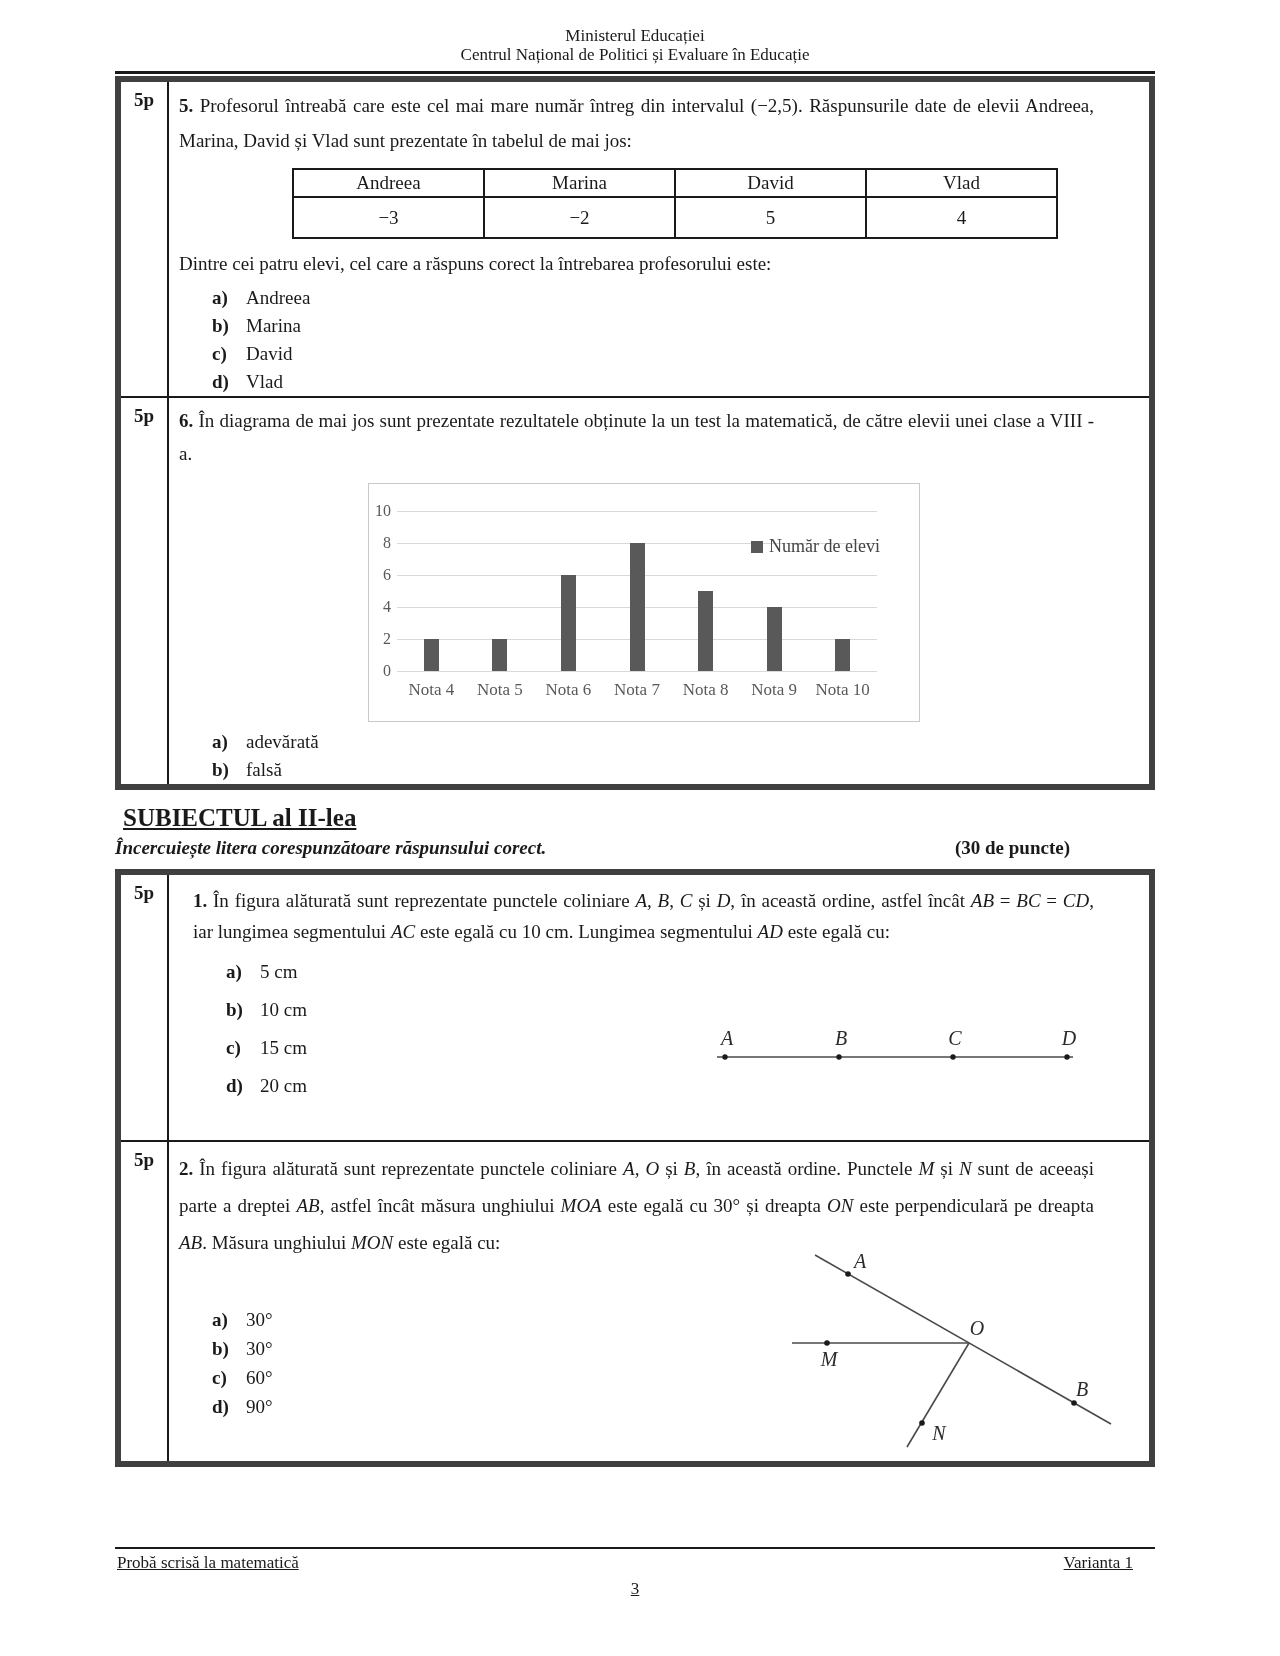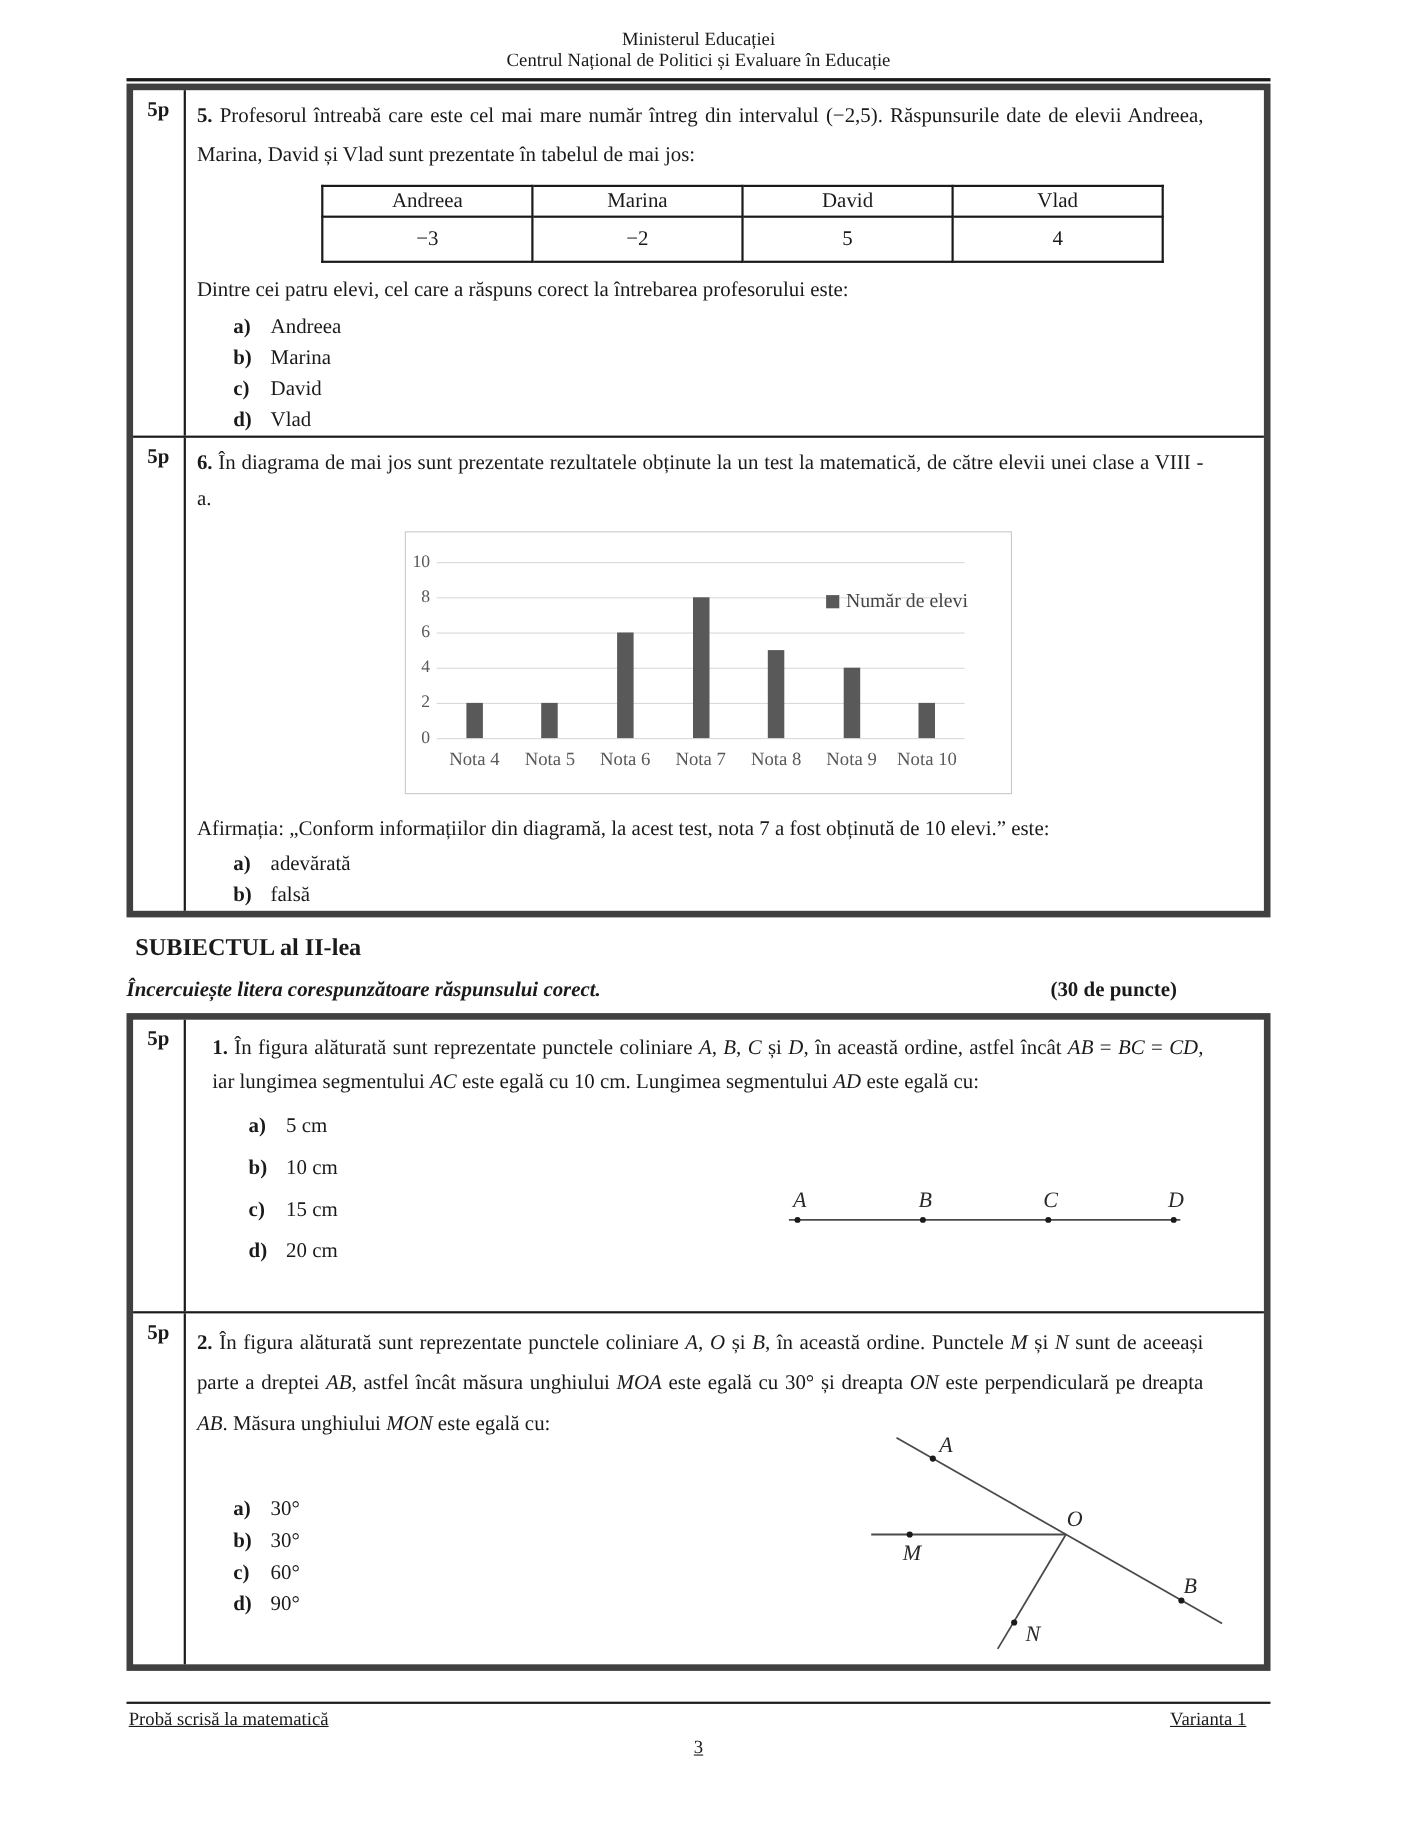--- a/index.html
+++ b/index.html
@@ -53,22 +53,22 @@
            font-size:16px; color:#595959; line-height:20px; }
   .bar   { position:absolute; width:15px; }
   .xtick { position:absolute; width:70px; text-align:center; font-size:17px; color:#595959; }
   .legend { position:absolute; left:382px; top:52px; display:flex; align-items:center;
             gap:6px; font-size:18px; color:#444444; }
   .legend-sq { width:12px; height:12px; display:inline-block; flex:none; }
 
   .affirmation { margin-top:20px; line-height:24px; }
 
   
-  .s2-title { font-weight:bold; font-size:22px; margin:14px 0 0 8px; }
-  .s2-instr-row { display:flex; justify-content:space-between; margin-top:15px;
+  .s2-title { font-weight:bold; font-size:25px; margin:14px 0 0 8px;text-decoration:underline; }
+  .s2-instr-row { display:flex; justify-content:space-between; margin-top:5px;
                   font-size:19px; padding-right:85px; }
   .s2-instr { font-weight:bold; font-style:italic; }
   .s2-points { font-weight:bold; }
   .table2 { margin-top:10px; }
   .minh-q1 { min-height:265px; }
   .minh-q2 { min-height:321px; }
 
   .fig1 { position:absolute; left:548px; top:154px; }
   .fig2 { position:absolute; left:618px; top:108px; }
   .figlabel { font-family:"Liberation Serif", serif; font-style:italic;
@@ -165,21 +165,20 @@
             <div class="xtick" style="left: 301.571px; top: 196px;">Nota 8</div>
             <div class="bar" style="left: 397.643px; top: 123px; height: 64px; background: rgb(89, 89, 89);"></div>
             <div class="xtick" style="left: 370.143px; top: 196px;">Nota 9</div>
             <div class="bar" style="left: 466.214px; top: 155px; height: 32px; background: rgb(89, 89, 89);"></div>
             <div class="xtick" style="left: 438.714px; top: 196px;">Nota 10</div>
             <div class="legend">
               <span class="legend-sq" style="background: rgb(89, 89, 89);"></span>
               <span>Număr de elevi</span>
             </div>
           </div>
-        <p class="affirmation">Afirmația: „Conform informațiilor din diagramă, la acest test, nota 7 a fost obținută de 10 elevi.” este:</p>
         <ul class="opts sp28 mt6">
           <li class="opt">
               <span class="letter">a)</span>
               <span>adevărată</span>
             </li>
           <li class="opt">
               <span class="letter">b)</span>
               <span>falsă</span>
             </li>
         </ul>

